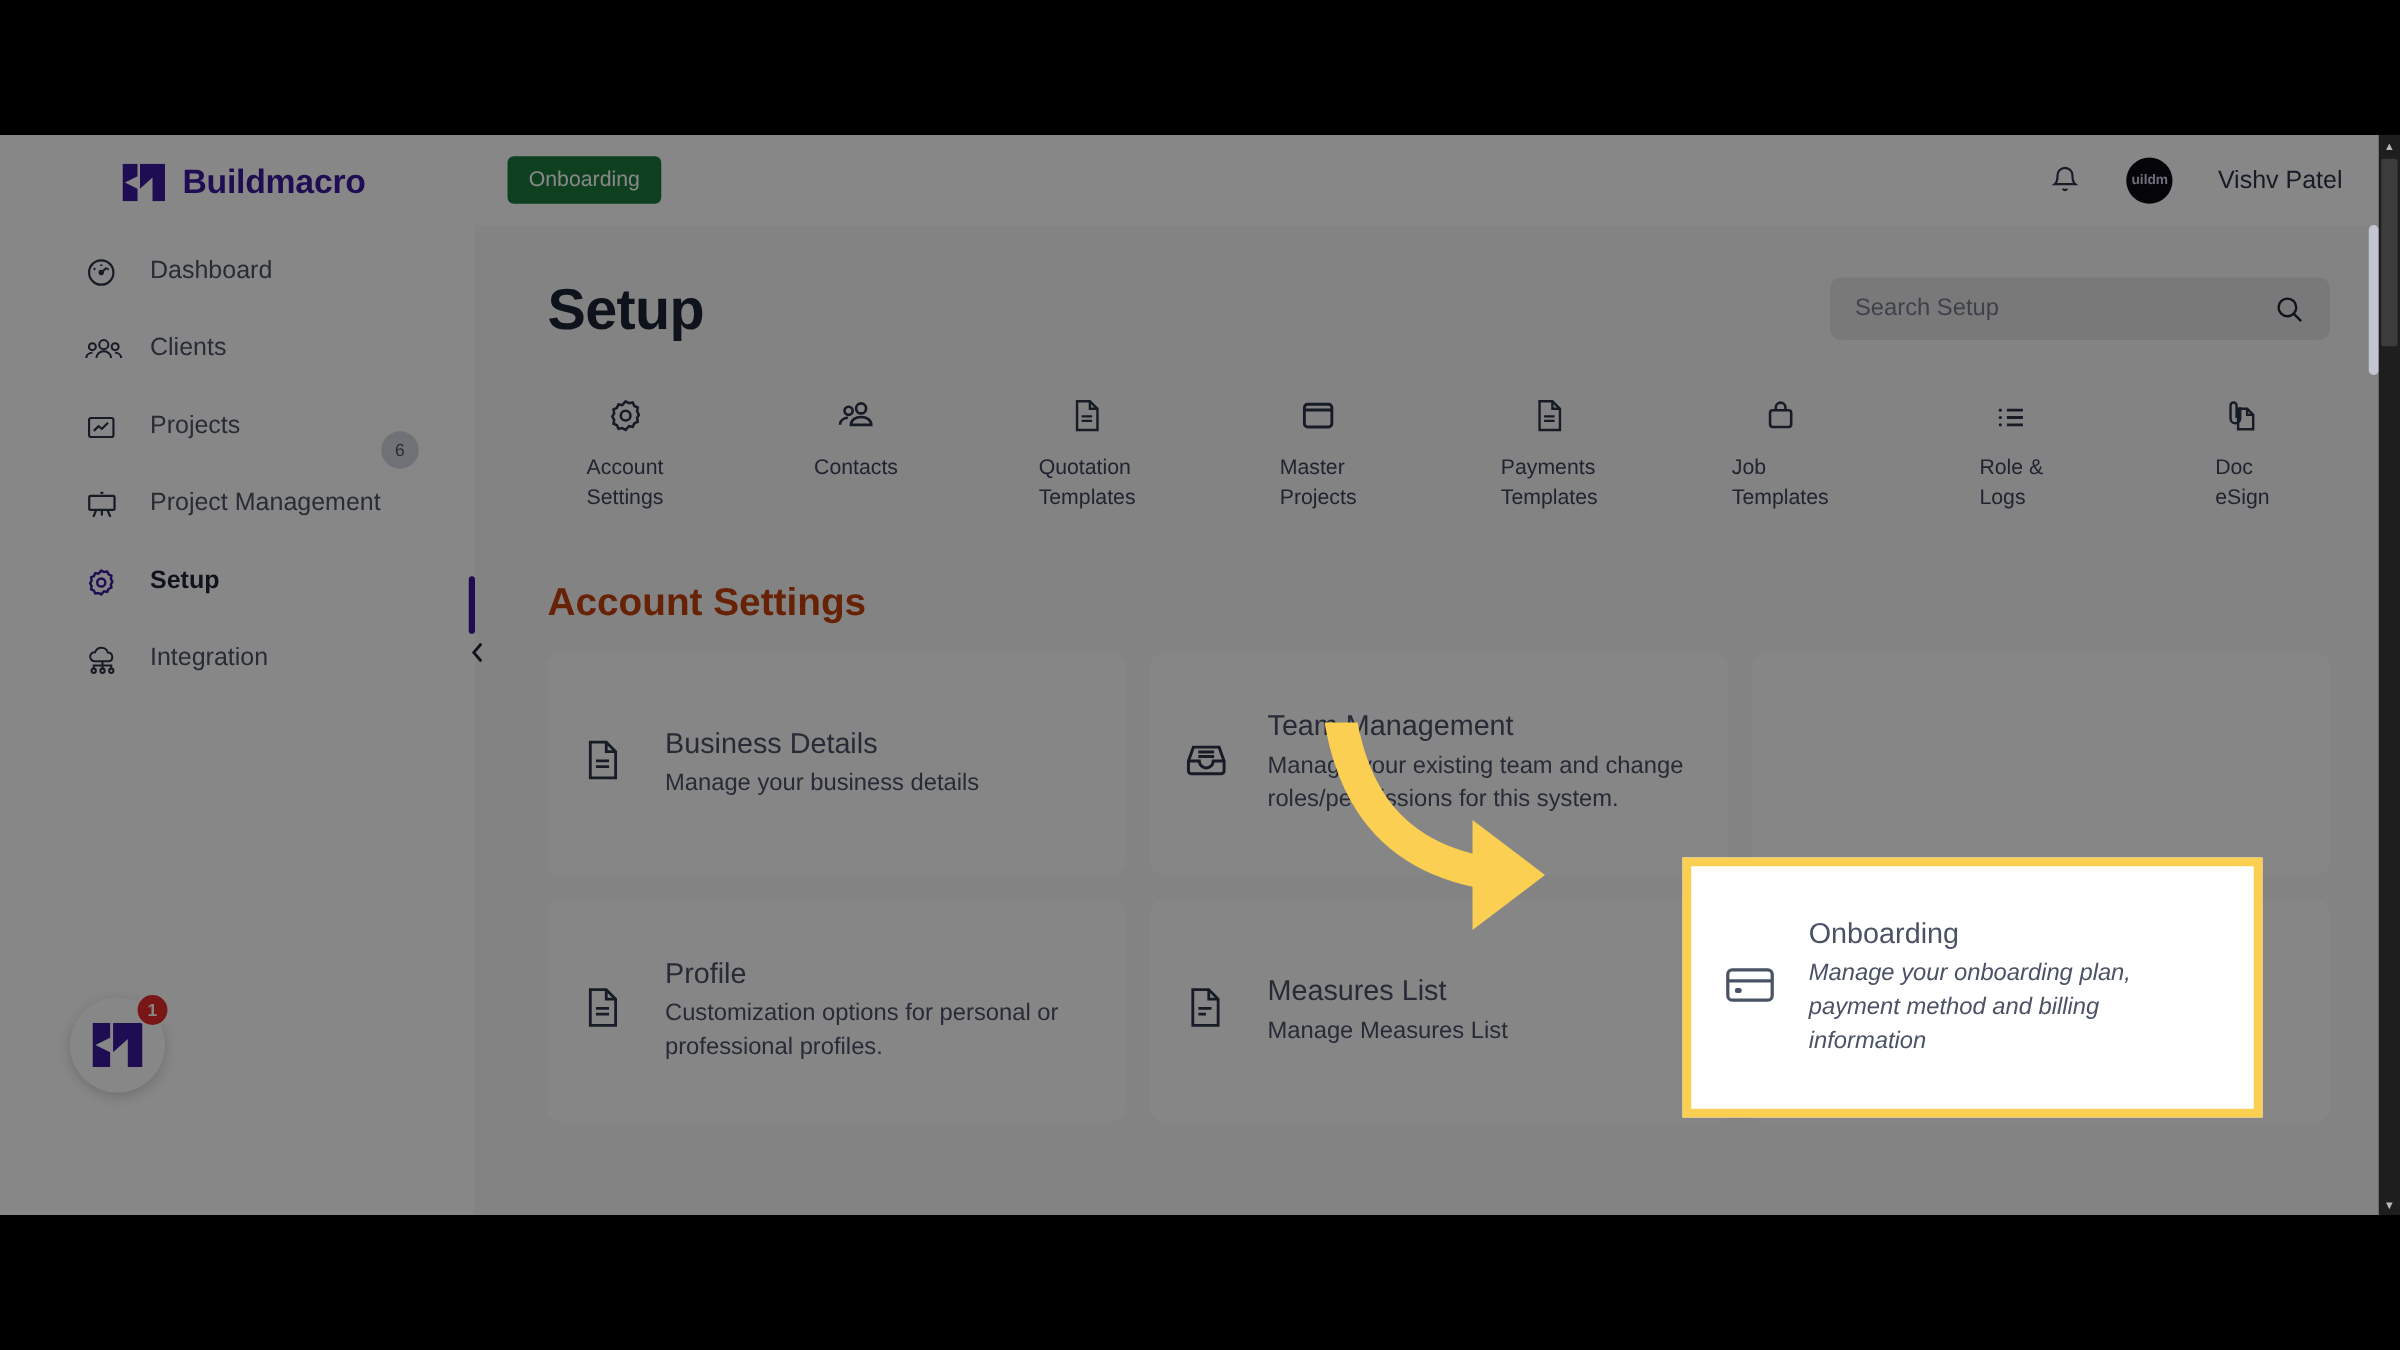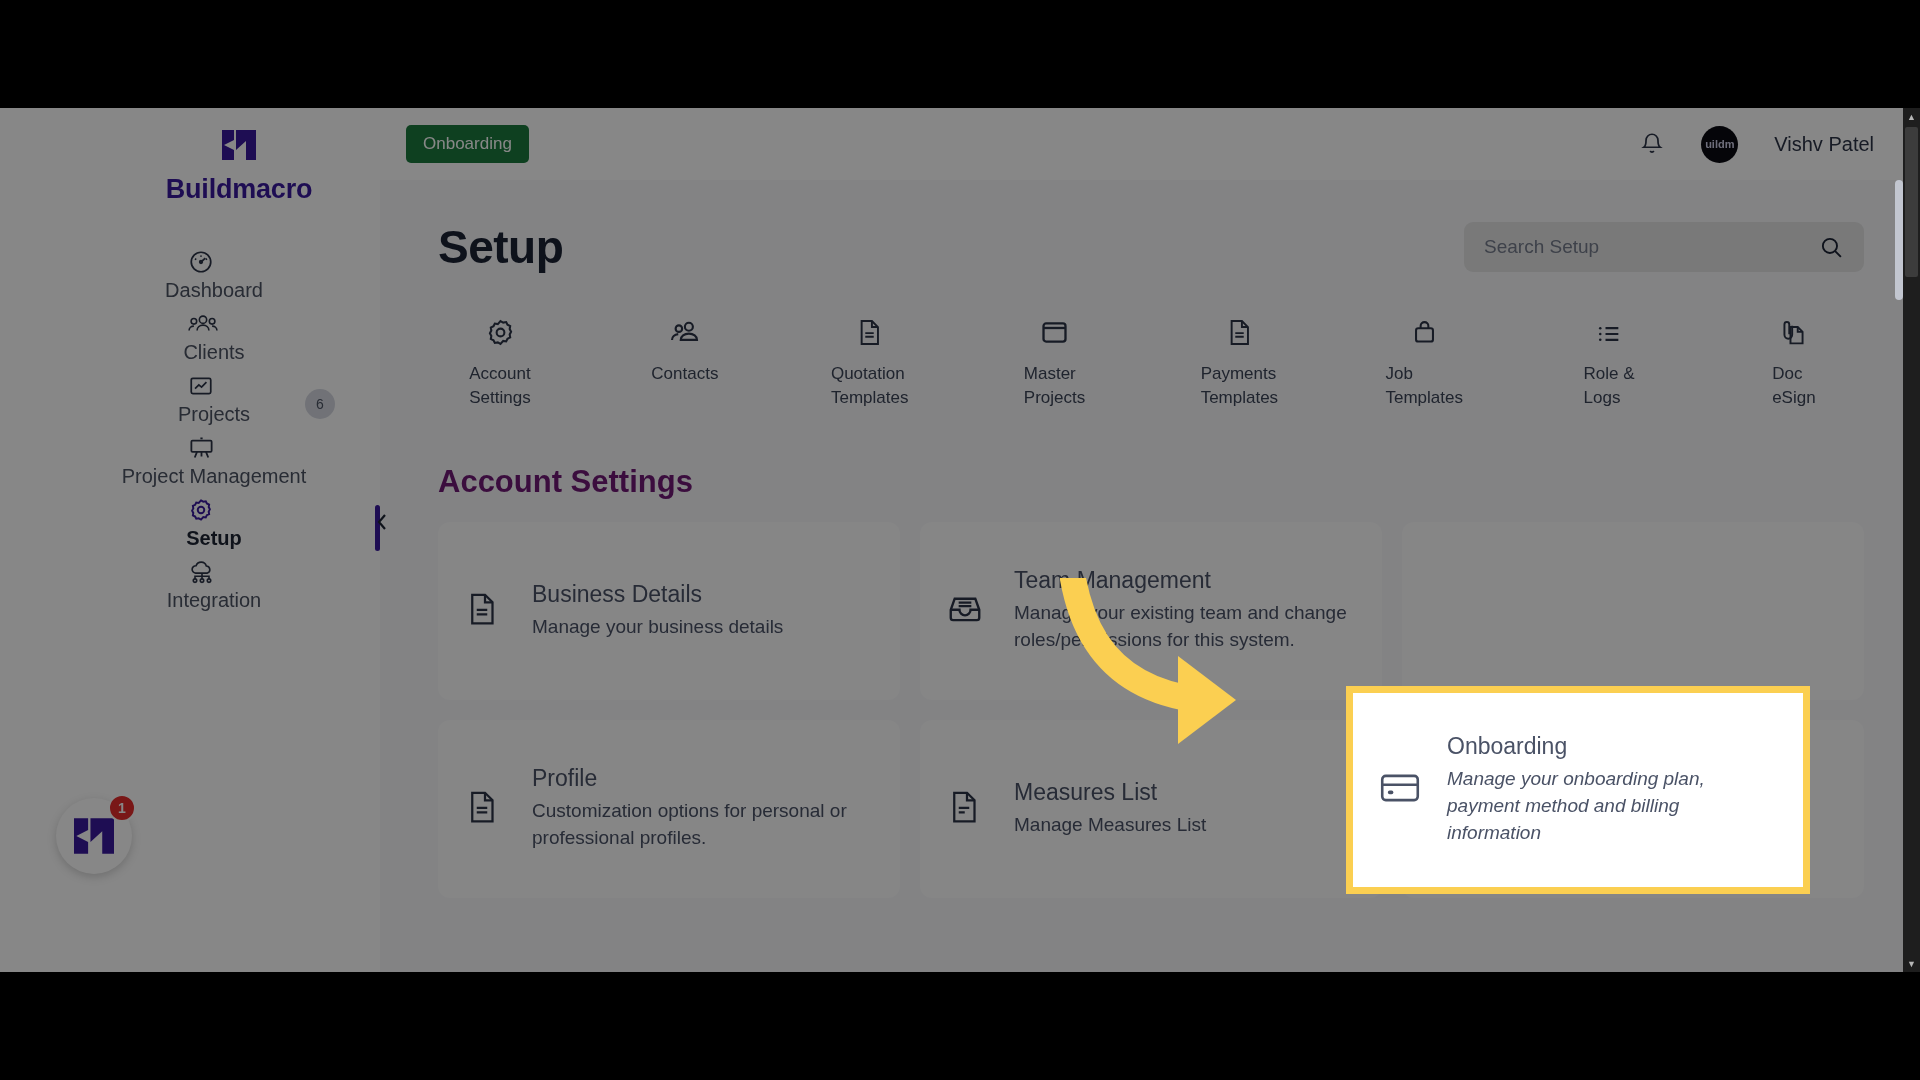--- a/index.html
+++ b/index.html
@@ -29,33 +29,31 @@
   
   #sidebar {
     position: absolute; left: 0; top: 0;
     width: 380px; height: 864px;
     background: #ffffff;
     z-index: 5;
   }
   .logo-wrap {
     display: flex; align-items: center; gap: 14px;
     padding: 22px 0 0 98px;
-    flex-direction: column;
   }
   .logo-mark { width: 34px; height: 30px; flex: none; }
   .logo-text {
     font-size: 27px; font-weight: bold; color: #3a1a9e; letter-spacing: -0.2px;
   }
   .nav { margin-top: 44px; }
   .nav-item {
     position: relative;
-    display: flex; align-items: center;
-    height: 62px; padding-left: 48px;
+    display: flex; align-items: flex-start;
+    height: 62px; padding-left: 68px;
     cursor: pointer;
-    flex-direction: column;
   }
   .nav-ico { width: 34px; height: 30px; flex: none; margin-right: 18px; color: #2c3447; }
   .nav-label { font-size: 20px; color: #4c5363; white-space: nowrap; }
   .nav-item.active .nav-label { color: #1e2433; font-weight: bold; }
   .nav-item.active .nav-ico { color: #3a1a9e; }
   .nav-badge {
     position: absolute; left: 305px; top: 50%; transform: translateY(-50%);
     width: 30px; height: 30px; border-radius: 50%;
     background: #d5d8e1; color: #4c5363;
     font-size: 14px; display: flex; align-items: center; justify-content: center;
@@ -144,21 +142,21 @@
     align-items: center; cursor: pointer;
   }
   .cat-ico { height: 42px; color: #2c3447; display: flex; align-items: flex-end; }
   .cat-label {
     margin-top: 14px; font-size: 17px;
     color: #3c4457; line-height: 1.4;
   }
 
   
   #section-title {
-    margin-top: 54px; font-size: 31px; font-weight: bold; color: #701a75;
+    margin-top: 54px; font-size: 31px; font-weight: bold; color: #c2410c;
   }
   .card-grid {
     margin-top: 22px;
     display: grid; grid-template-columns: repeat(3, 1fr);
     gap: 20px;
   }
   .card {
     background: #fdfdfe; border-radius: 12px;
     min-height: 178px; padding: 28px 26px;
     display: flex; align-items: center; gap: 24px;

